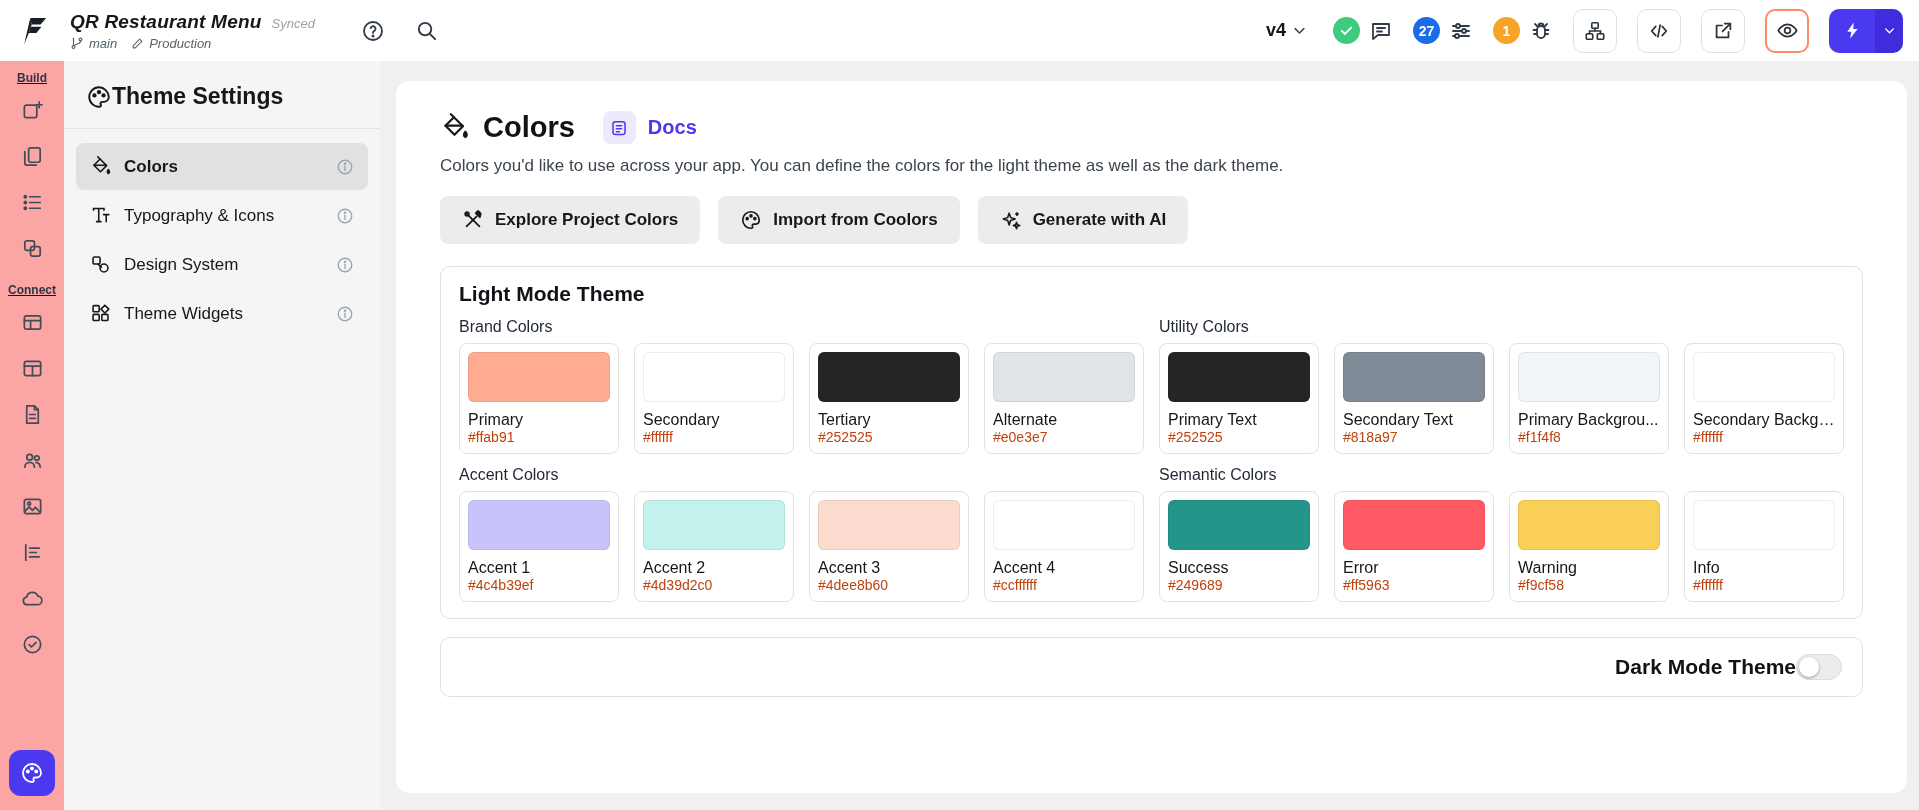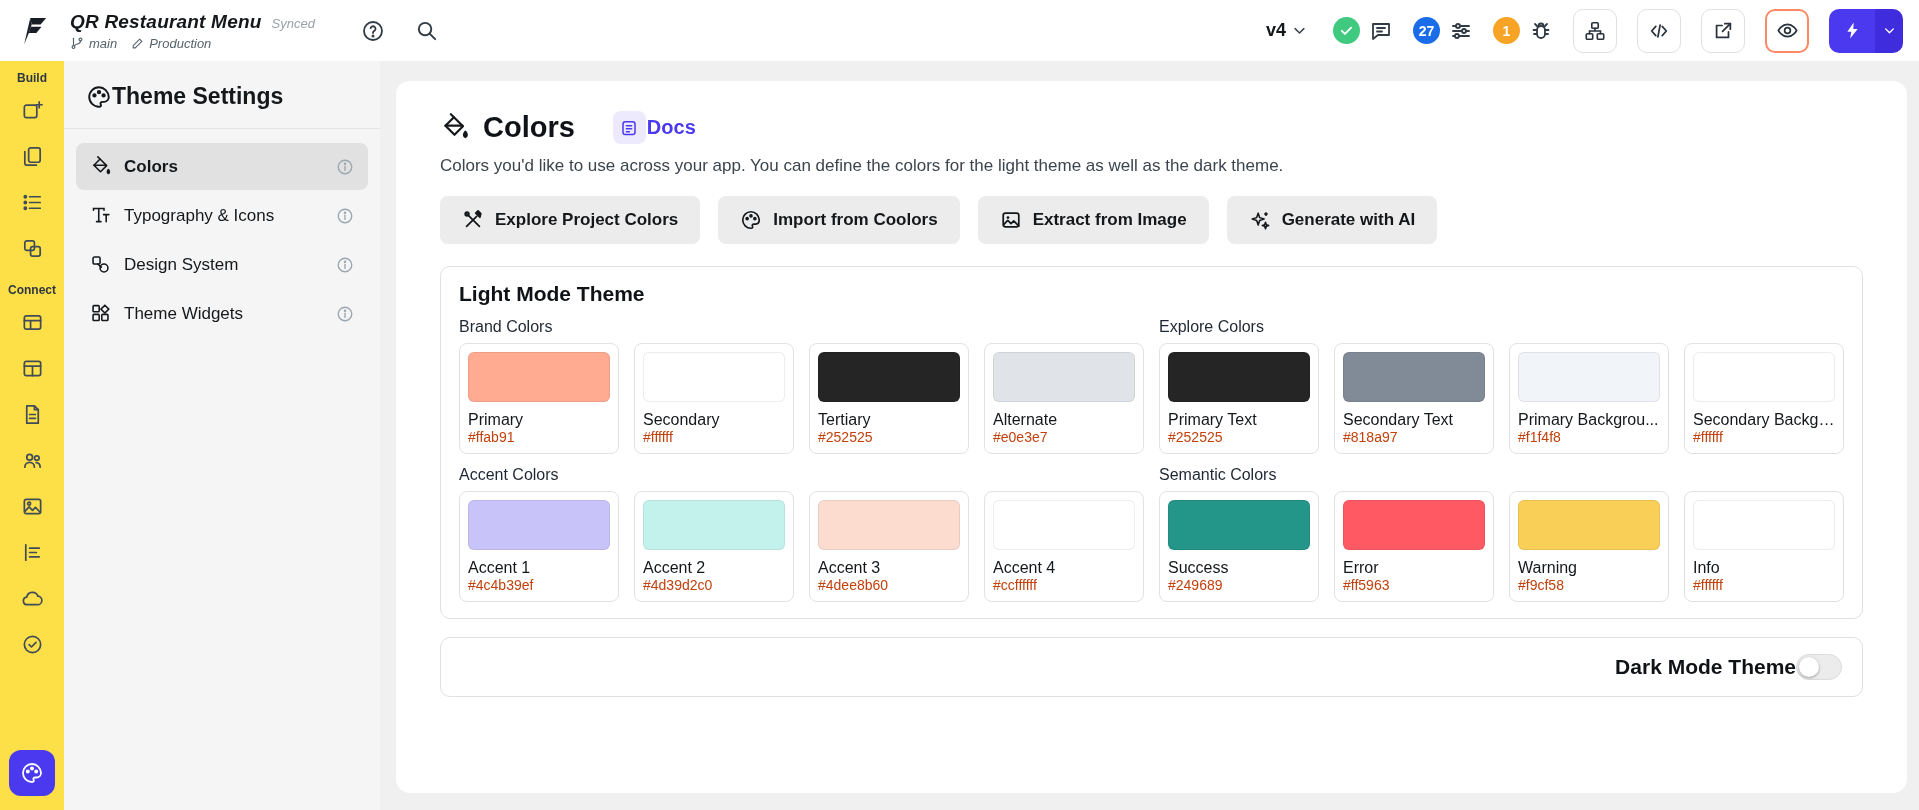--- a/index.html
+++ b/index.html
@@ -30,42 +30,42 @@
   .sqbtn { width:44px; height:44px; background:#fff; border:1px solid #e0e0e0; border-radius:10px; display:flex; align-items:center; justify-content:center; color:#2a333c; cursor:pointer; }
   .sqbtn.active { border:2px solid #ff8964; }
   .runbtn { display:flex; height:44px; border-radius:10px; overflow:hidden; cursor:pointer; }
   .run-main { width:46px; background:#4b39ef; display:flex; align-items:center; justify-content:center; }
   .run-caret { width:28px; background:#3e2cdd; display:flex; align-items:center; justify-content:center; color:#fff; }
 
   
   .app-body { display:flex; height:749px; }
 
   
-  .rail { width:64px; background:#fde047; display:flex; flex-direction:column; align-items:center; padding:6px 0 14px; flex-shrink:0; }
+  .rail { width:64px; background:#fca5a5; display:flex; flex-direction:column; align-items:center; padding:6px 0 14px; flex-shrink:0;text-decoration:underline; }
   .rail-label { font-size:12px; font-weight:600; color:#2f3842; margin:4px 0 2px; }
   .rail-label.second { margin-top:12px; }
   .rail-btn { width:40px; height:40px; background:none; border:none; color:#414c57; display:flex; align-items:center; justify-content:center; margin:3px 0; cursor:pointer; }
   .rail-active { width:46px; height:46px; border-radius:12px; background:#4b39ef; border:none; color:#fff; display:flex; align-items:center; justify-content:center; margin-top:auto; cursor:pointer; }
 
   
   .sidebar { width:316px; background:#f5f5f5; flex-shrink:0; display:flex; flex-direction:column; }
   .sidebar-header { display:flex; align-items:center; padding:22px 22px 18px; border-bottom:1px solid #e4e4e4; }
   .sidebar-title { font-size:23px; font-weight:800; color:#14181b; }
   .sidebar-items { padding:14px 12px; display:flex; flex-direction:column; gap:2px; }
   .side-item { height:47px; border-radius:8px; display:flex; align-items:center; gap:13px; padding:0 14px; font-size:17px; color:#14181b; cursor:pointer; }
   .side-item.selected { background:#e1e1e1; font-weight:700; }
   .side-item .info { margin-left:auto; color:#9aa7b0; display:flex; }
 
   
   .content { flex:1; padding:20px 18px 0 16px; }
   .panel { background:#fff; border-radius:14px; height:712px; padding:30px 44px; }
   .panel-header { display:flex; align-items:center; justify-content:space-between; }
   .title-left { display:flex; align-items:center; }
   .page-title { font-size:29px; font-weight:800; color:#0f1216; margin-left:14px; }
-  .docs { display:flex; align-items:center; gap:1px; margin-left:38px; cursor:pointer; }
+  .docs { display:flex; align-items:center; gap:12px; margin-left:28px; cursor:pointer; }
   .docs-chip { width:33px; height:33px; border-radius:8px; background:#eceafc; display:flex; align-items:center; justify-content:center; color:#4b39ef; }
   .docs-label { font-size:20px; font-weight:700; color:#4b39ef; }
   .add-color-btn { display:flex; align-items:center; gap:11px; background:#4b39ef; color:#fff; border:none; border-radius:10px; height:52px; padding:0 26px; font-size:18px; font-weight:600; font-family:inherit; cursor:pointer; }
 
   .desc { margin-top:12px; font-size:17px; color:#3c454e; }
 
   .actions { margin-top:20px; display:flex; gap:18px; }
   .action-btn { display:flex; align-items:center; gap:11px; background:#ececec; border:none; border-radius:8px; height:48px; padding:0 22px; font-size:17px; font-weight:600; color:#14181b; font-family:inherit; cursor:pointer; }
 
   .theme-box { border:1px solid #e0e0e0; border-radius:10px; margin-top:22px; padding:15px 18px 16px; }
@@ -463,30 +463,20 @@
                   <path d="M12 3a9 9 0 1 0 0 18c1.8 0 2.2-1.1 1.6-2.1-.7-1.2.1-2.4 1.5-2.4H17a4.5 4.5 0 0 0 4-4.6C20.7 7 16.8 3 12 3z"></path>
                   <circle cx="7.8" cy="10.5" r="1.1" fill="#14181b"></circle>
                   <circle cx="12" cy="7.5" r="1.1" fill="#14181b"></circle>
                   <circle cx="16.2" cy="10.5" r="1.1" fill="#14181b"></circle>
                 </svg>
             </span>
             <span>Import from Coolors</span>
           </button>
           <button class="action-btn">
             <span>
-              <svg width="22" height="22" viewBox="0 0 24 24" fill="none" stroke="#14181b" stroke-width="1.9" stroke-linecap="round" stroke-linejoin="round">
-                  <rect x="3.5" y="4.5" width="17" height="15" rx="2.5"></rect>
-                  <circle cx="8.7" cy="9.3" r="1.5" fill="#14181b" stroke="none"></circle>
-                  <path d="M4 17l4.5-4.5 3.5 3.5 3-3 5.5 5.5"></path>
-                </svg>
-            </span>
-            <span>Extract from Image</span>
-          </button>
-          <button class="action-btn">
-            <span>
               <svg width="22" height="22" viewBox="0 0 24 24" fill="none" stroke="#14181b" stroke-width="1.7" stroke-linejoin="round">
                   <path d="M10 4.5 11.6 9.4 16.5 11 11.6 12.6 10 17.5 8.4 12.6 3.5 11 8.4 9.4z"></path>
                   <path d="M18 14.5l.9 2.6 2.6.9-2.6.9-.9 2.6-.9-2.6-2.6-.9 2.6-.9z"></path>
                   <path d="M18.5 3.5v4M16.5 5.5h4"></path>
                 </svg>
             </span>
             <span>Generate with AI</span>
           </button>
         </div>
 
@@ -514,21 +504,21 @@
                 </div>
                 <div class="color-card">
                   <div class="swatch" style="background: rgb(224, 227, 231);"></div>
                   <div class="color-name">Alternate</div>
                   <div class="color-hex">#e0e3e7</div>
                 </div>
               </div>
             </div>
 
             <div class="group">
-              <div class="group-title">Explore Colors</div>
+              <div class="group-title">Utility Colors</div>
               <div class="cards">
                 <div class="color-card">
                   <div class="swatch" style="background: rgb(37, 37, 37);"></div>
                   <div class="color-name">Primary Text</div>
                   <div class="color-hex">#252525</div>
                 </div>
                 <div class="color-card">
                   <div class="swatch" style="background: rgb(129, 138, 151);"></div>
                   <div class="color-name">Secondary Text</div>
                   <div class="color-hex">#818a97</div>

